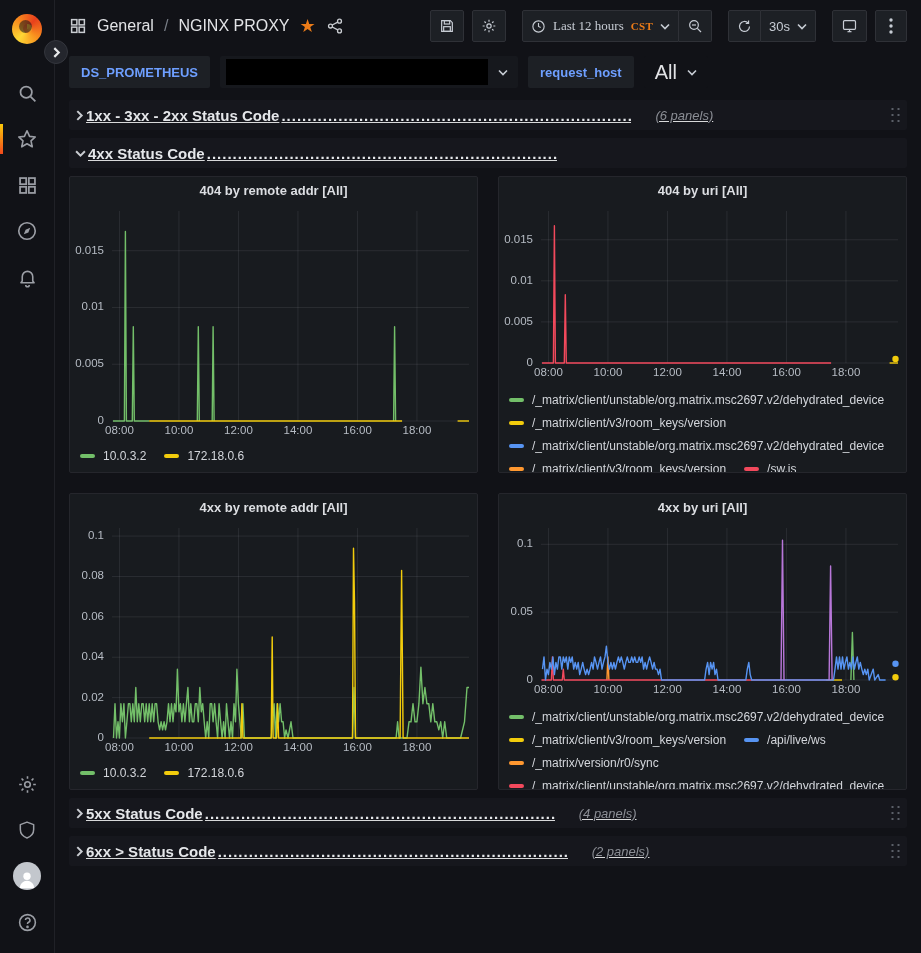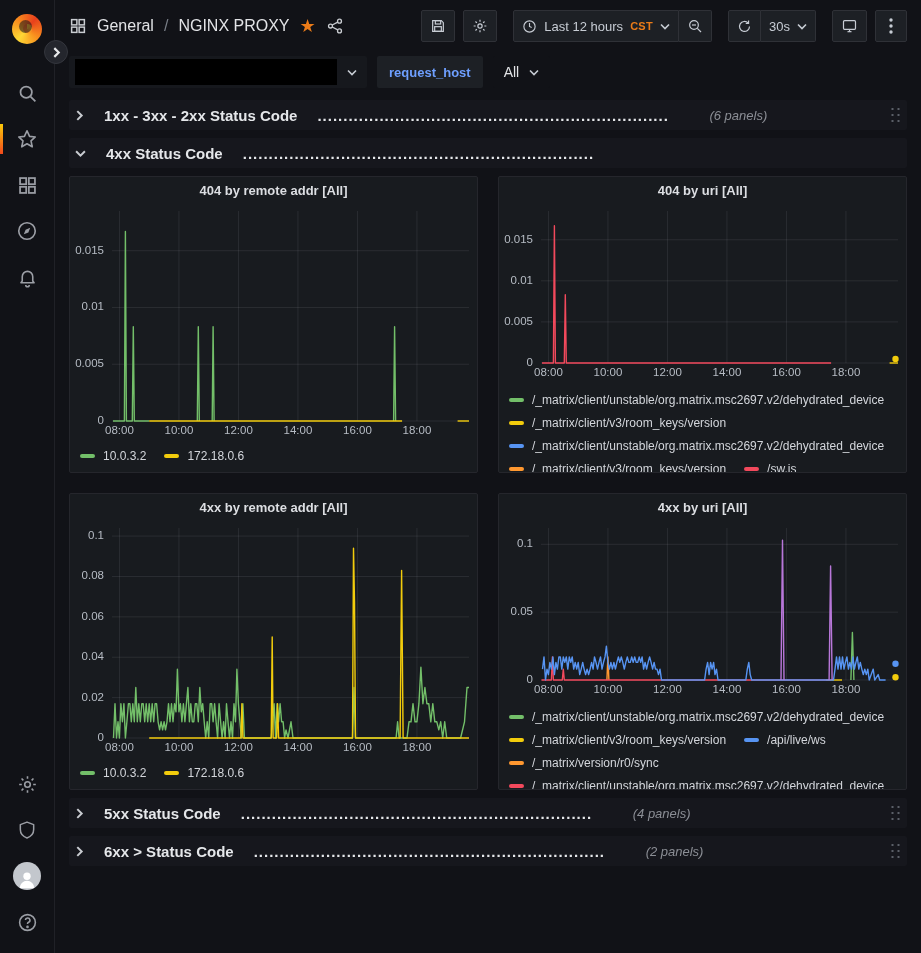--- a/index.html
+++ b/index.html
@@ -44,38 +44,38 @@
   .crumb-link { cursor:pointer; }
   .fav-star { color:#eb7b18; font-size:18px; cursor:pointer; line-height:1; }
   .toolbar { display:flex; align-items:center; gap:8px; }
   .tb-btn, .tb-seg {
     height:32px; min-width:32px; padding:0 8px;
     display:flex; align-items:center; justify-content:center; gap:7px;
     background:#1d2025; border:1px solid #2f3137; border-radius:2px;
     color:#c7ccd4; font-size:13px; cursor:pointer;
   }
   .tb-group { display:flex; }
-  .tb-group .tb-seg:first-child { border-radius:2px 0 0 2px; }
+  .tb-group .tb-seg:first-child { border-radius:2px 0 0 2px;font-family:Liberation Serif, serif; }
   .tb-group .tb-seg:last-child { border-radius:0 2px 2px 0; border-left:none; }
   .tz { color:#eb7b18; font-weight:700; font-size:11px; letter-spacing:.3px; }
   .gap-l { margin-left:8px; }
 
   
   .varbar { height:40px; flex:none; display:flex; align-items:center; gap:10px; padding:0 14px; }
   .var-label { height:32px; display:flex; align-items:center; padding:0 12px;
     background:#1d2025; color:#6e9fff; font-size:13px; font-weight:600; border-radius:2px; cursor:pointer; }
   .var-select { height:32px; display:flex; align-items:center; gap:10px; padding:0 10px 0 6px;
     background:#16181d; border-radius:2px; color:#c7ccd4; cursor:pointer; }
   .redacted { width:262px; height:26px; background:#000; }
-  .var-select.small { padding:0 10px; background:#111217; border:1px solid transparent; font-size:14px; color:#e2e3e6; }
+  .var-select.small { padding:0 10px; background:#111217; border:1px solid transparent; font-size:20px; color:#e2e3e6; }
 
   
   .dash { flex:1; padding:4px 14px 0; overflow:hidden; }
-  .row-header { height:30px; display:flex; align-items:center; gap:20px; padding:0 6px;
-    margin:4px 0 8px; background:#16171d; border-radius:2px; cursor:pointer; }
+  .row-header { height:30px; display:flex; align-items:center; gap:2px; padding:0 6px;
+    margin:4px 0 8px; background:#16171d; border-radius:2px; cursor:pointer;text-decoration:underline; }
   .row-title { font-size:15px; font-weight:700; color:#e5e7ea; white-space:nowrap; }
   .row-leader { font-size:15px; font-weight:700; color:#e5e7ea; letter-spacing:1px;
     overflow:hidden; white-space:nowrap; max-width:350px; }
   .row-count { font-size:13px; font-style:italic; color:#8b8e95; margin-left:22px; white-space:nowrap; }
   .drag-handle { margin-left:auto; width:13px; height:20px;
     background-image:radial-gradient(#5b5f68 1.1px, transparent 1.3px);
     background-size:6px 6px; background-position:1.5px 1px; cursor:grab; }
   .chev { color:#c9ccd1; display:flex; }
 
   .dash-grid { display:grid; grid-template-columns:1fr 1fr; gap:20px; margin-bottom:8px; }
@@ -263,20 +263,21 @@
           <svg width="4" height="16" viewBox="0 0 4 16" fill="currentColor">
               <circle cx="2" cy="2" r="1.7"></circle>
               <circle cx="2" cy="8" r="1.7"></circle>
               <circle cx="2" cy="14" r="1.7"></circle>
             </svg>
         </button>
       </div>
     </header>
 
     <div class="varbar">
+      <div class="var-label">DS_PROMETHEUS</div>
       <div class="var-select">
         <span class="redacted"></span>
         <svg width="10" height="7" viewBox="0 0 10 7" fill="none" stroke="#c7ccd4" stroke-width="1.6">
             <polyline points="1,1.5 5,5.5 9,1.5"></polyline>
           </svg>
       </div>
       <div class="var-label">request_host</div>
       <div class="var-select small">
         <span>All</span>
         <svg width="10" height="7" viewBox="0 0 10 7" fill="none" stroke="#c7ccd4" stroke-width="1.6">

